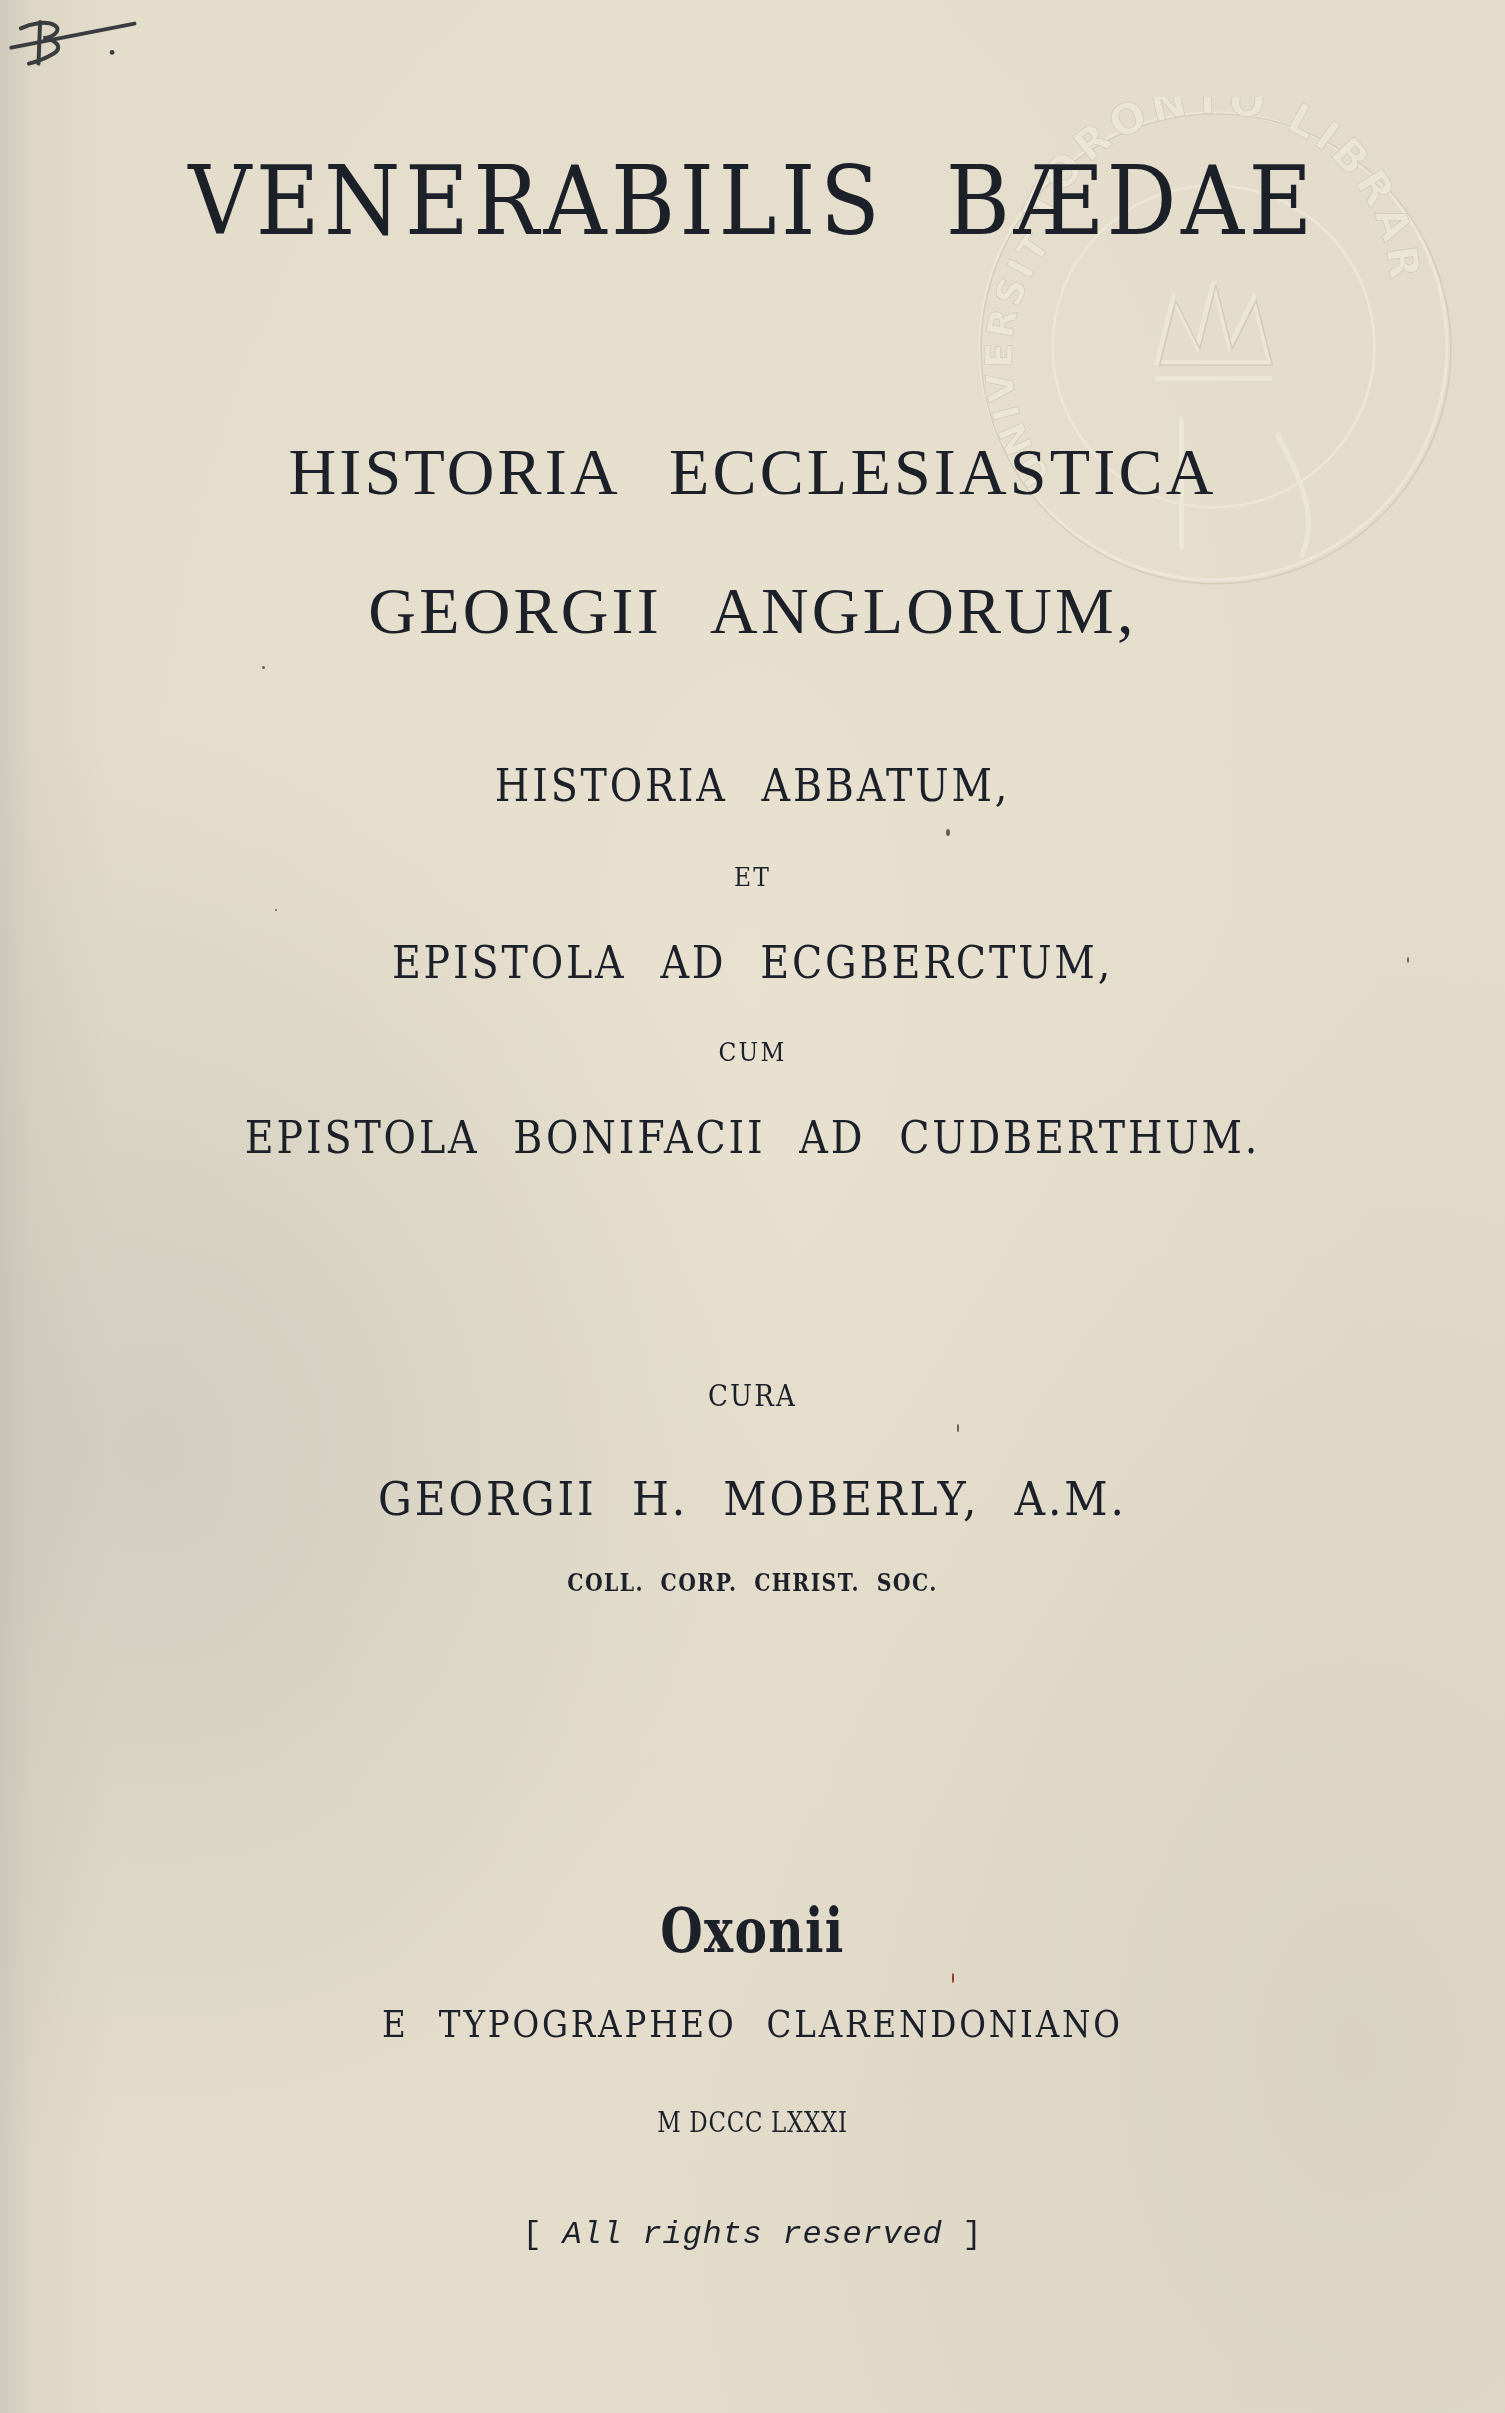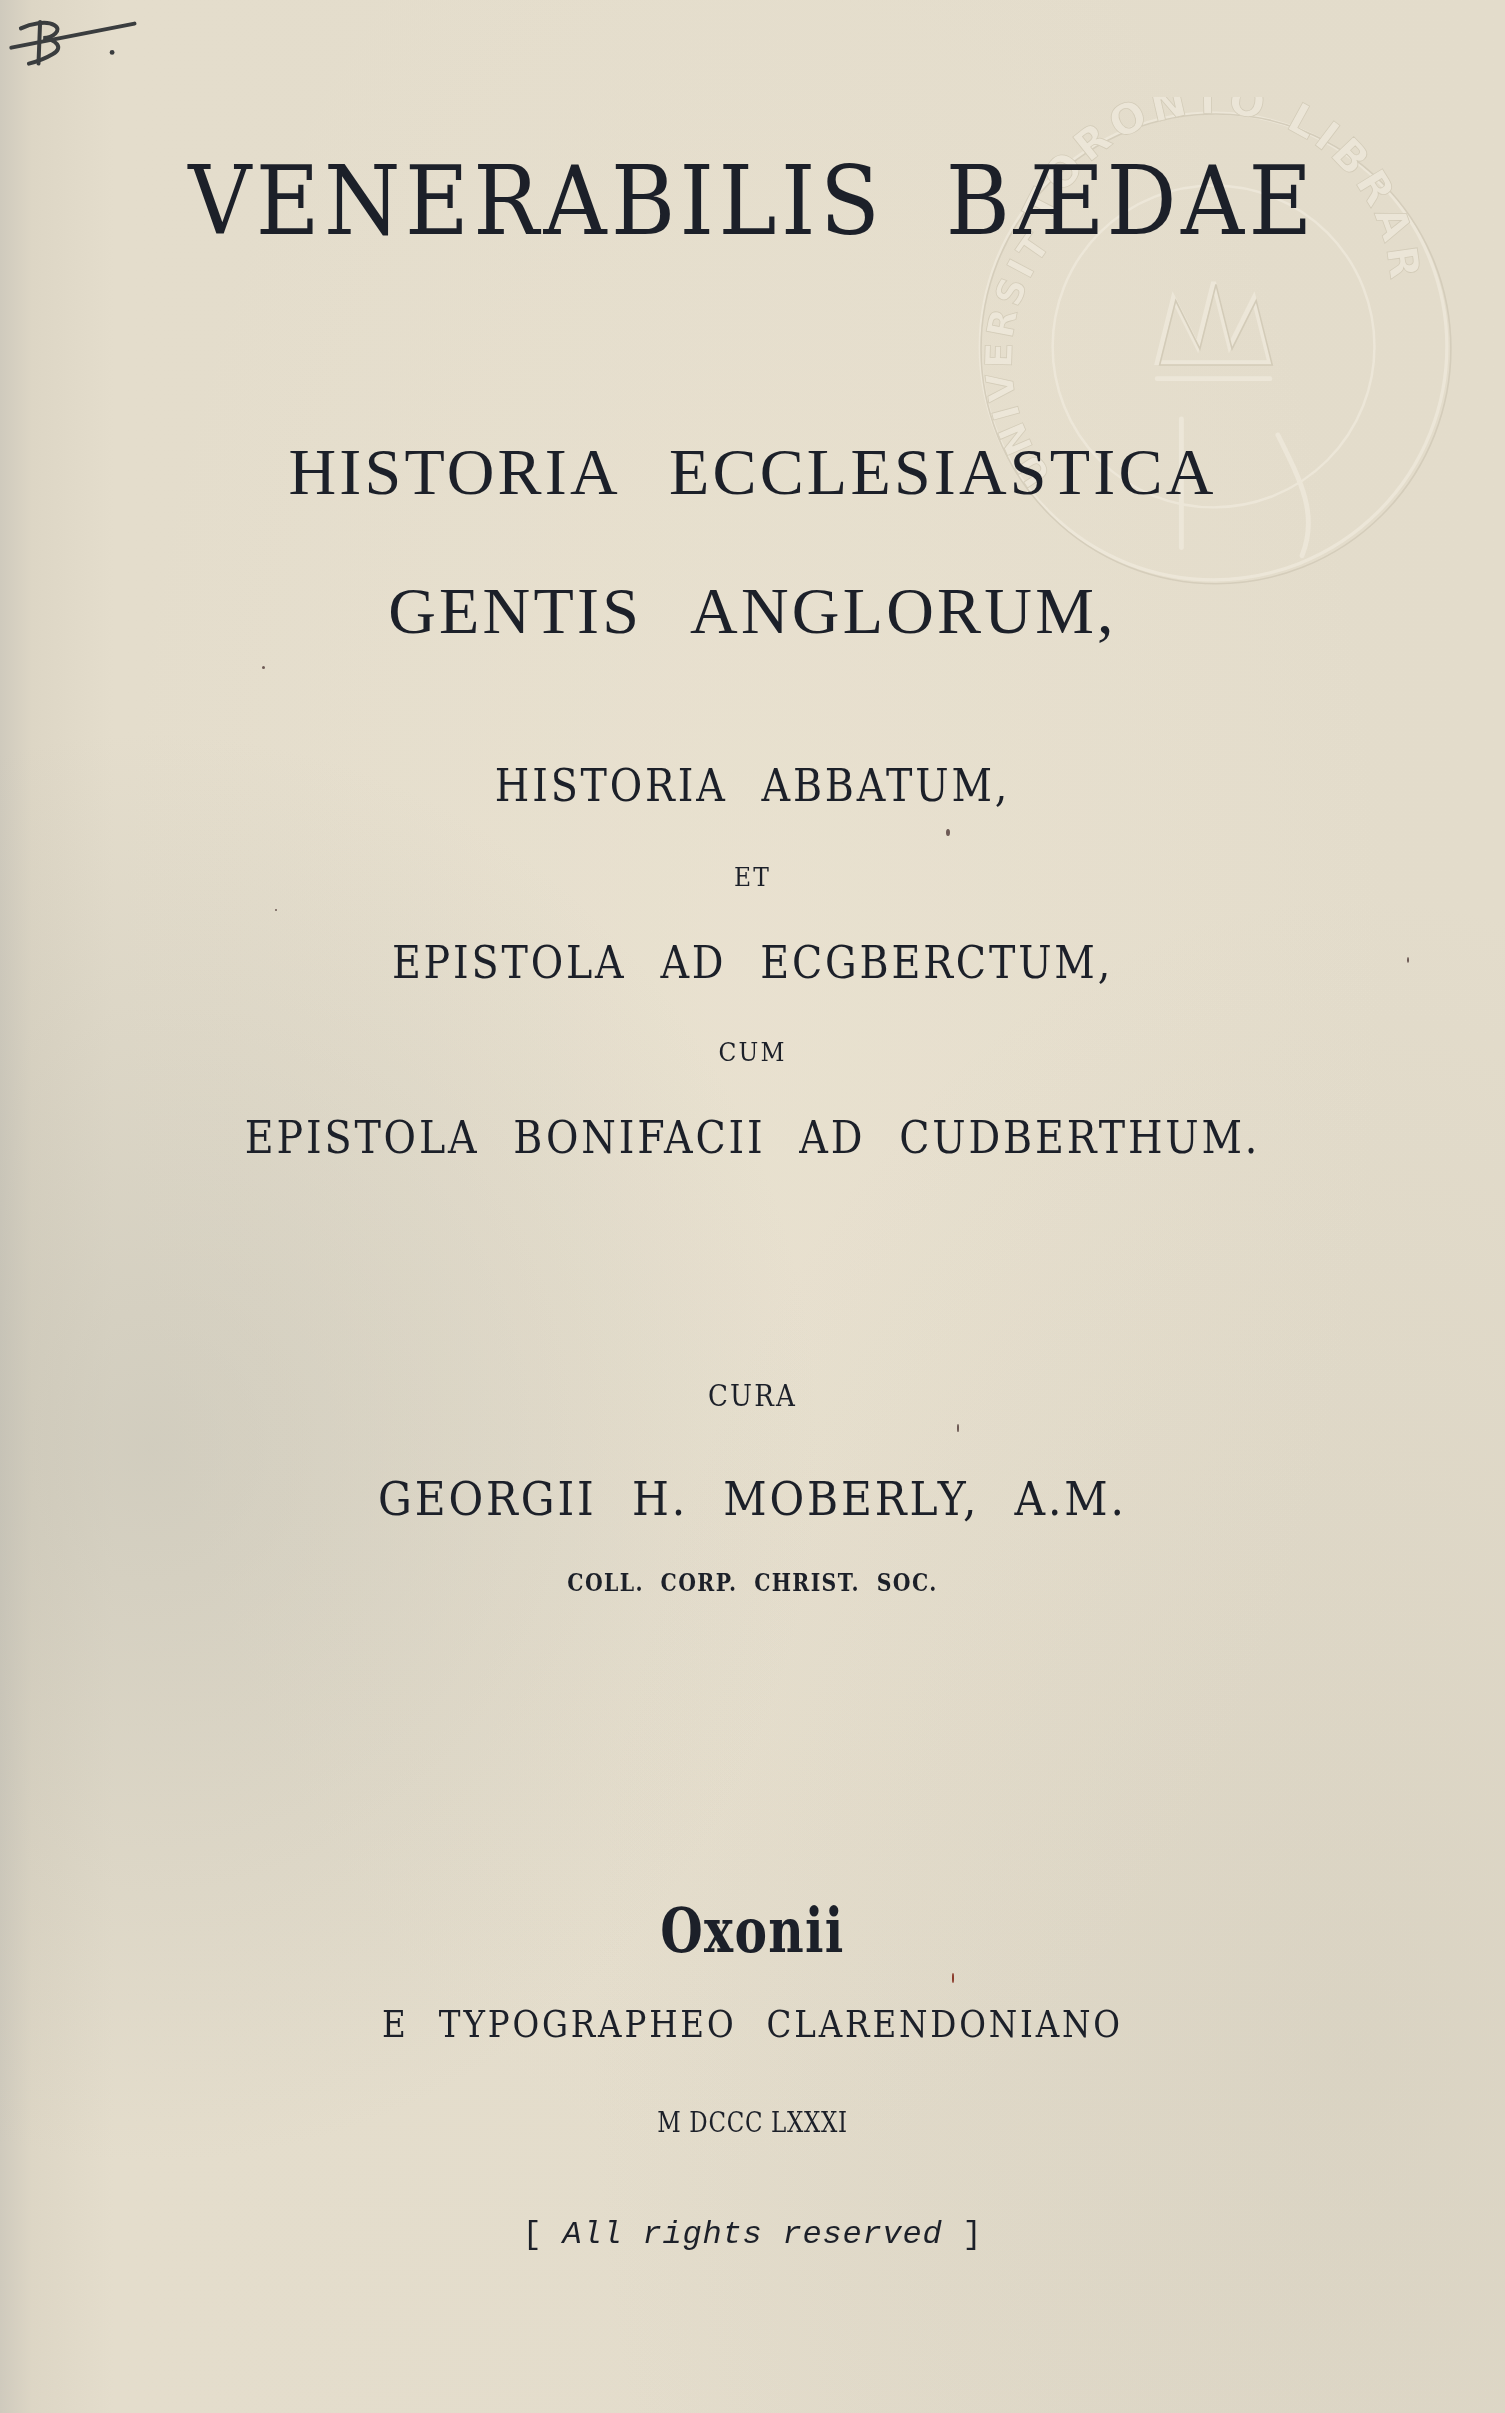--- a/index.html
+++ b/index.html
@@ -156,21 +156,21 @@
   <span style="left:946px;top:829px;width:4px;height:7.2px;"></span>
   <span style="left:275px;top:909px;width:2.4px;height:2.4px;"></span>
   <span style="left:262px;top:666px;width:3.2px;height:3.2px;"></span>
   <span style="left:1407px;top:957px;width:2.4px;height:6.4px;"></span>
   <span style="left:952px;top:1973px;width:2.4px;height:9.7px;background:#8a3a2a;"></span>
   <span style="left:957px;top:1424px;width:2.4px;height:8px;"></span>
 </div>
 
 <div class="line title-main" style="top:154px;">VENERABILIS BÆDAE</div>
 <div class="line title-l2" style="top:439px;">HISTORIA ECCLESIASTICA</div>
-<div class="line title-l2" style="top:578px;">GENTIS ANGLORUM,</div>
+<div class="line title-l2" style="top:578px;">GEORGII ANGLORUM,</div>
 
 <div class="line sub-l" style="top:763px;">HISTORIA ABBATUM,</div>
 <div class="line small-caps" style="top:864px;">ET</div>
 <div class="line sub-l" style="top:940px;">EPISTOLA AD ECGBERCTUM,</div>
 <div class="line small-caps" style="top:1039px;">CUM</div>
 <div class="line sub-l" style="top:1115px;">EPISTOLA BONIFACII AD CUDBERTHUM.</div>
 
 <div class="line small-caps" style="top:1382px;font-size:29px;">CURA</div>
 <div class="line author" style="top:1475px;">GEORGII H. MOBERLY, A.M.</div>
 <div class="line affil" style="top:1571px;">COLL. CORP. CHRIST. SOC.</div>

